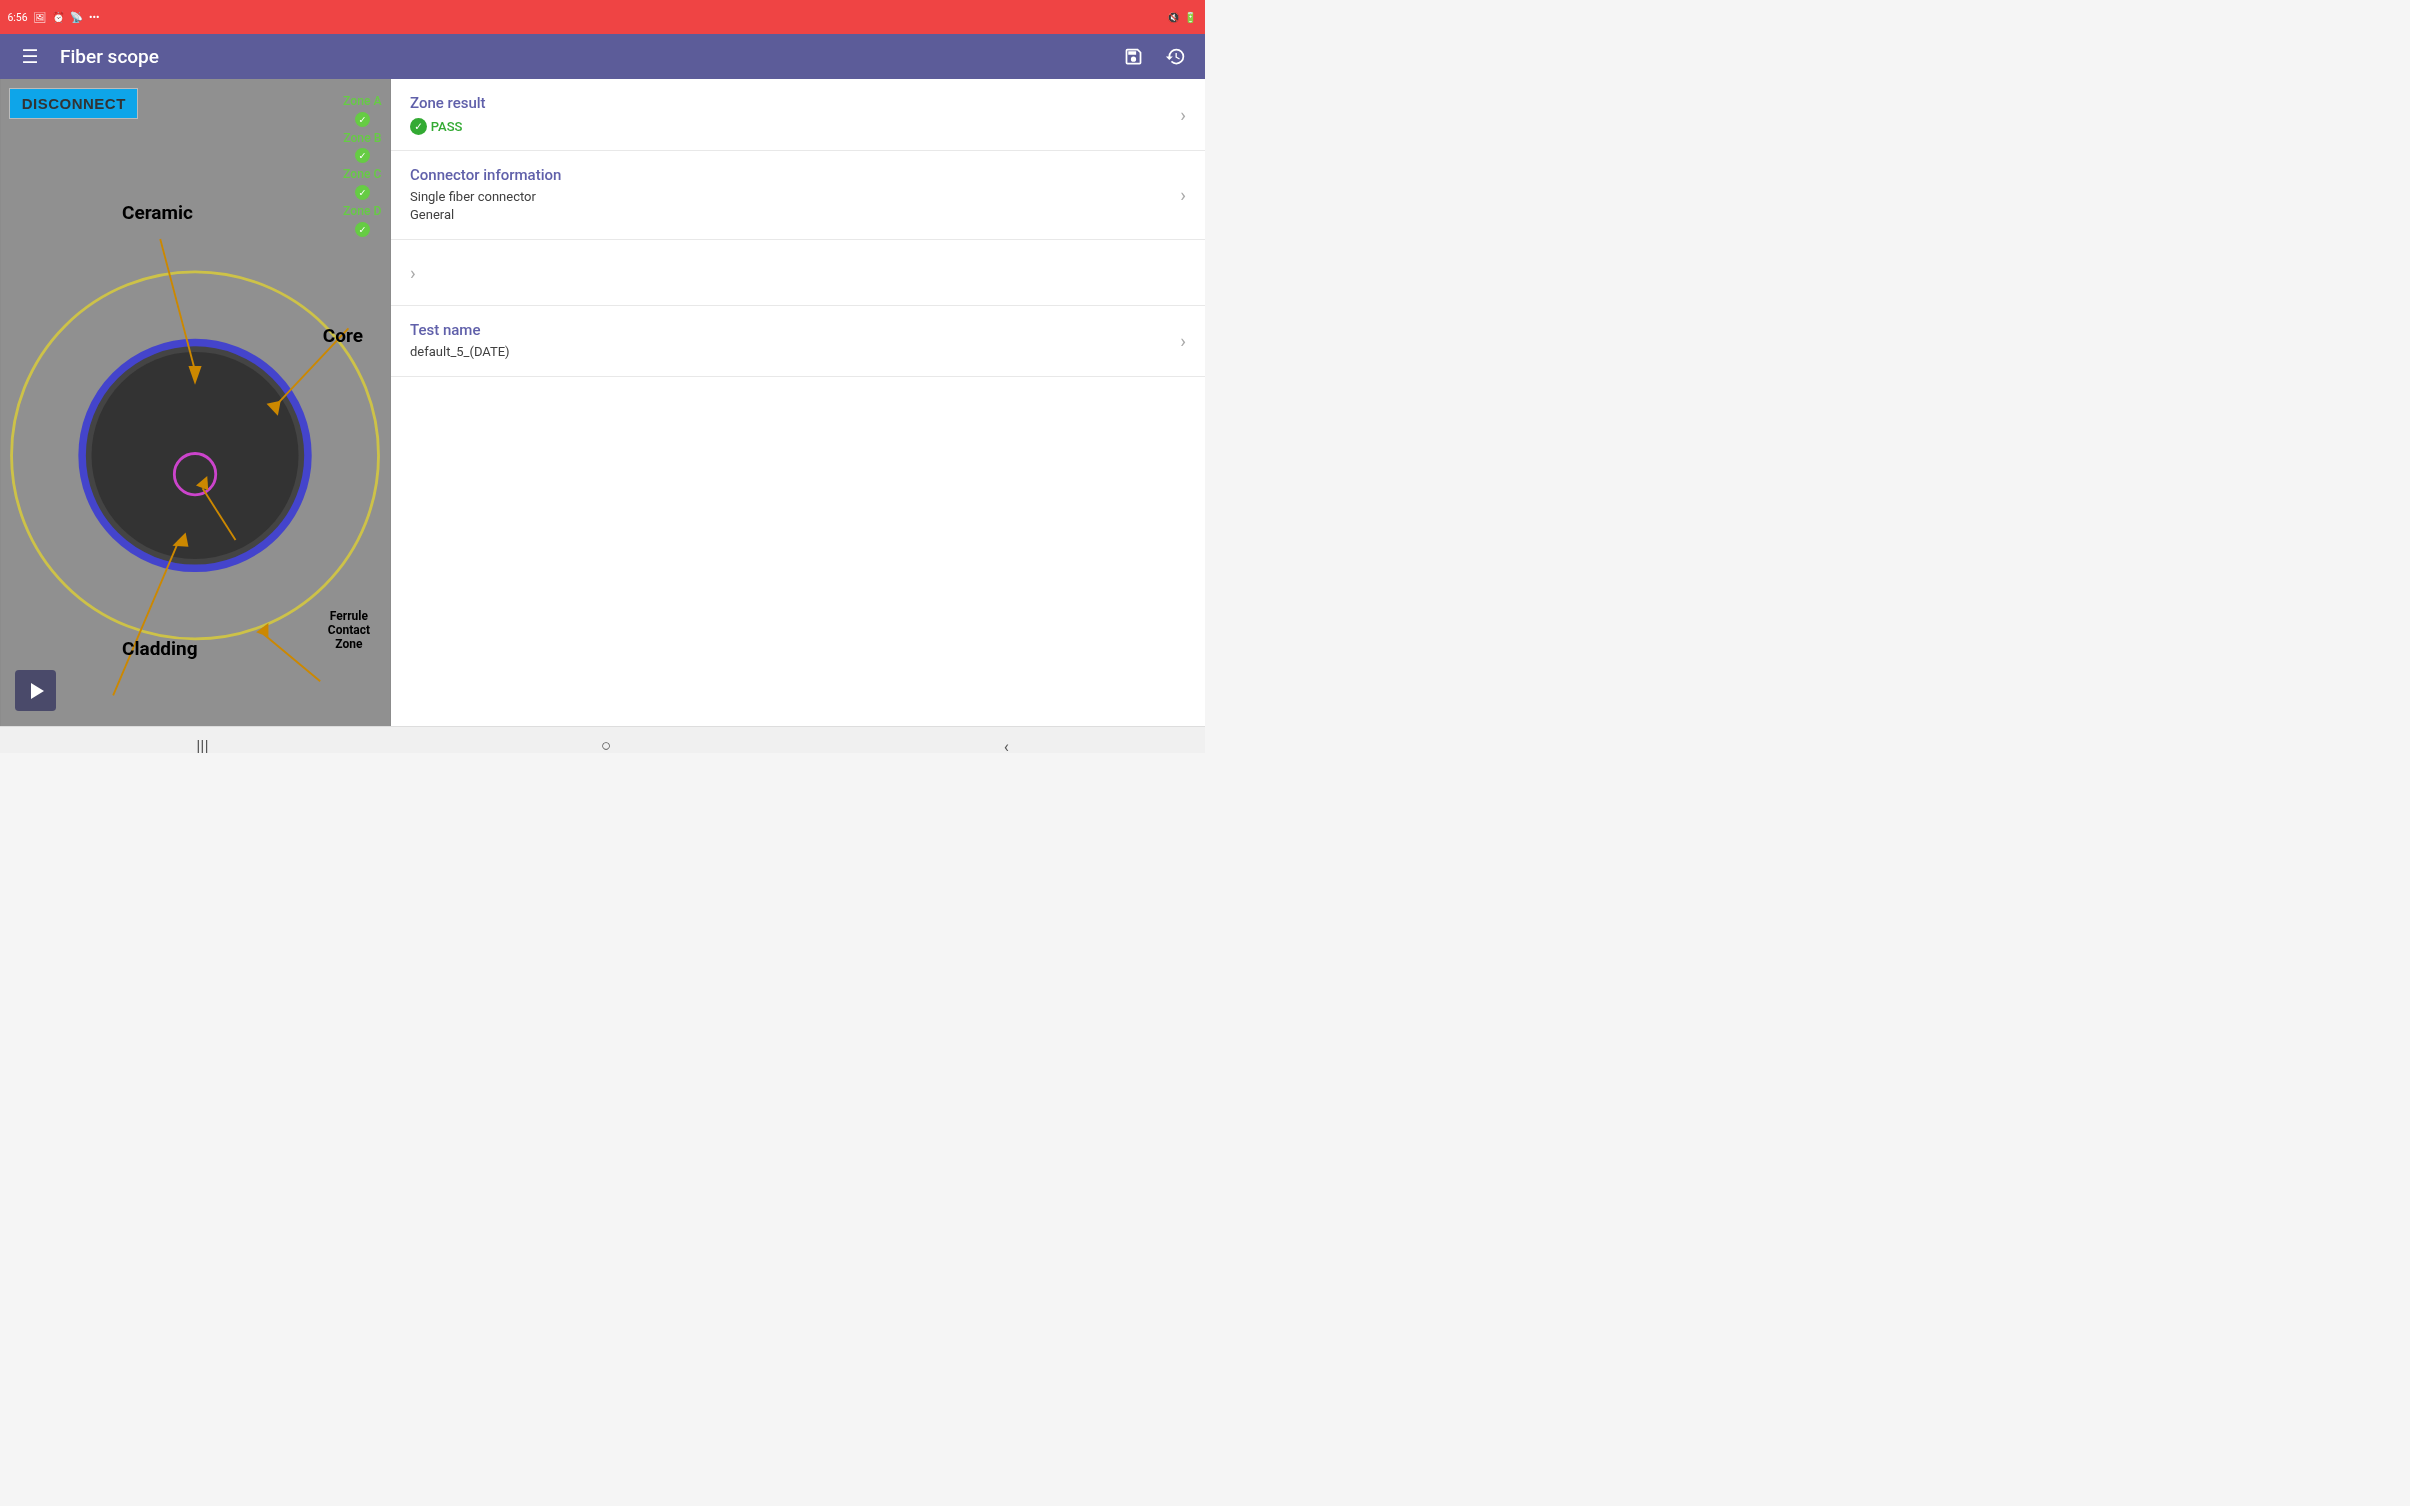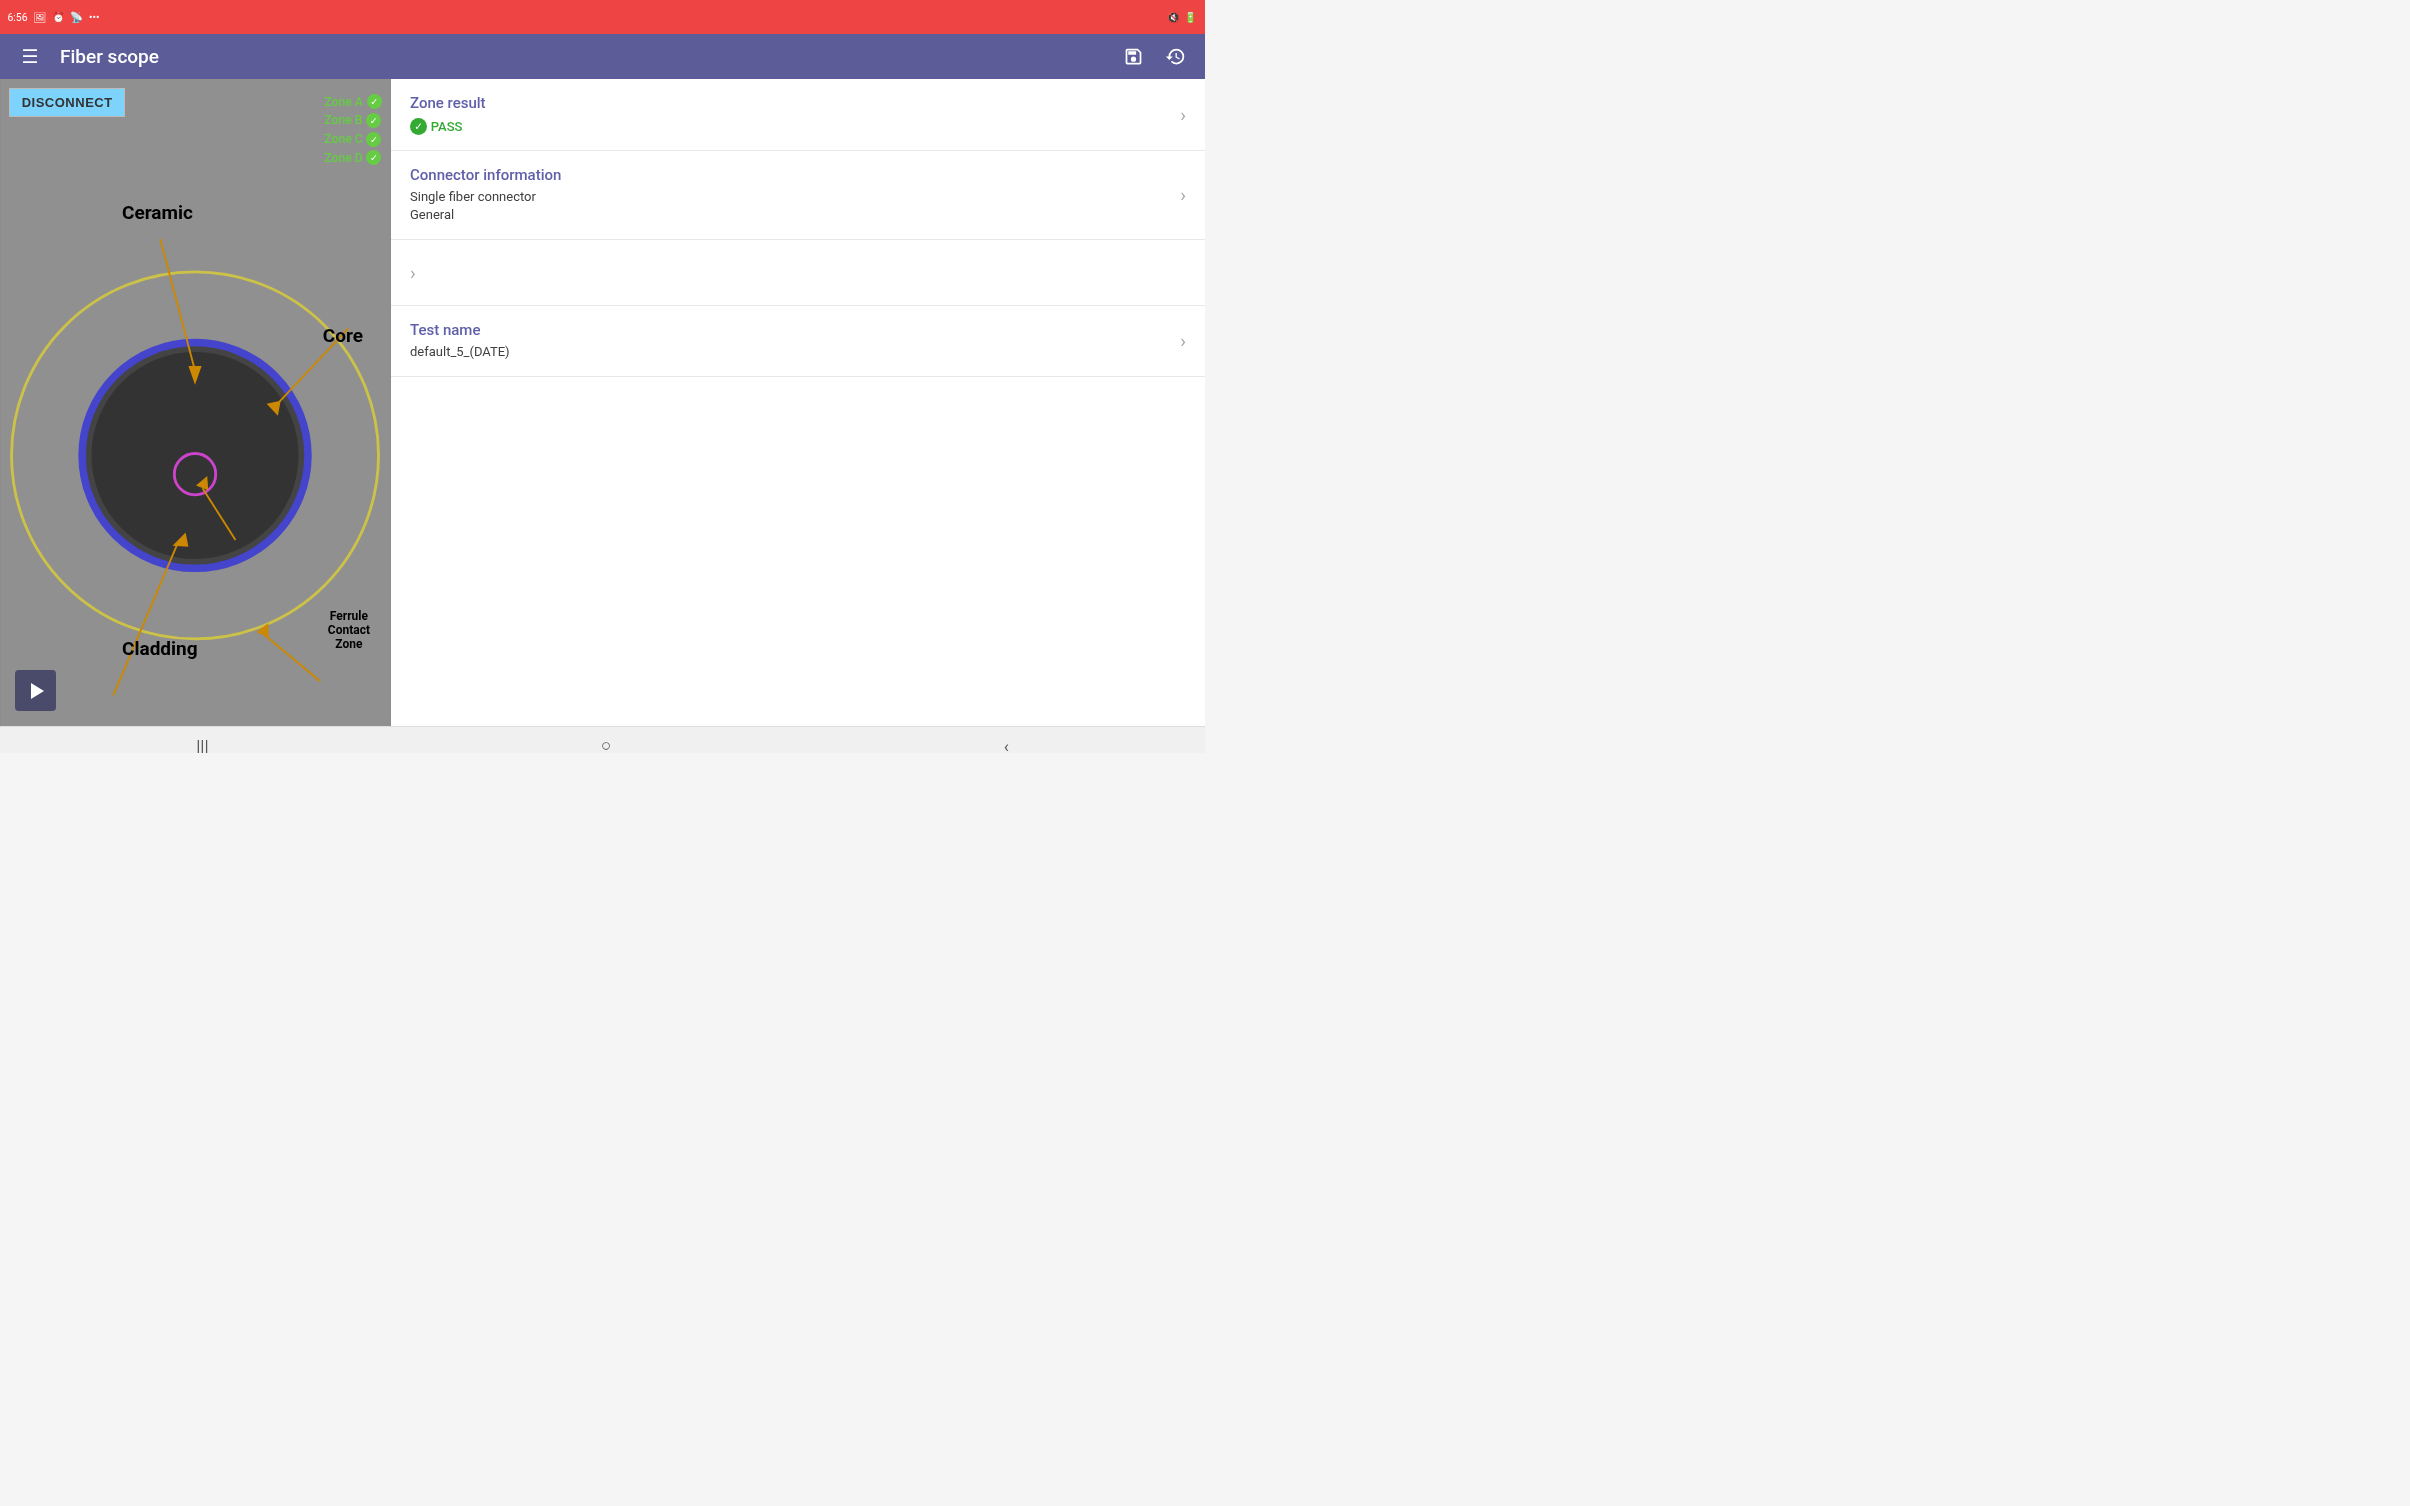--- a/index.html
+++ b/index.html
@@ -78,24 +78,24 @@
       height: 100%;
       position: relative;
       background: #808080;
       overflow: hidden;
     }
 
     .disconnect-btn {
       position: absolute;
       top: 9.4px;
       left: 9.4px;
-      background: #7dd3fc;
+      background: #0ea5e9;
       border: 0.9px solid #bbb;
       color: #333;
-      font-size: 13px;
+      font-size: 15px;
       font-weight: bold;
       padding: 5.6px 11.3px;
       cursor: pointer;
       z-index: 10;
       letter-spacing: 0.5px;
     }
 
     .zone-indicators {
       position: absolute;
       top: 15px;
@@ -105,20 +105,21 @@
       gap: 3.8px;
       z-index: 10;
     }
     .zone-item {
       display: flex;
       align-items: center;
       gap: 3.8px;
       color: #66cc44;
       font-size: 12.2px;
       font-weight: 500;
+      flex-direction: column;
     }
     .zone-check {
       width: 15px;
       height: 15px;
       background: #66cc44;
       border-radius: 50%;
       display: flex;
       align-items: center;
       justify-content: center;
       color: white;

